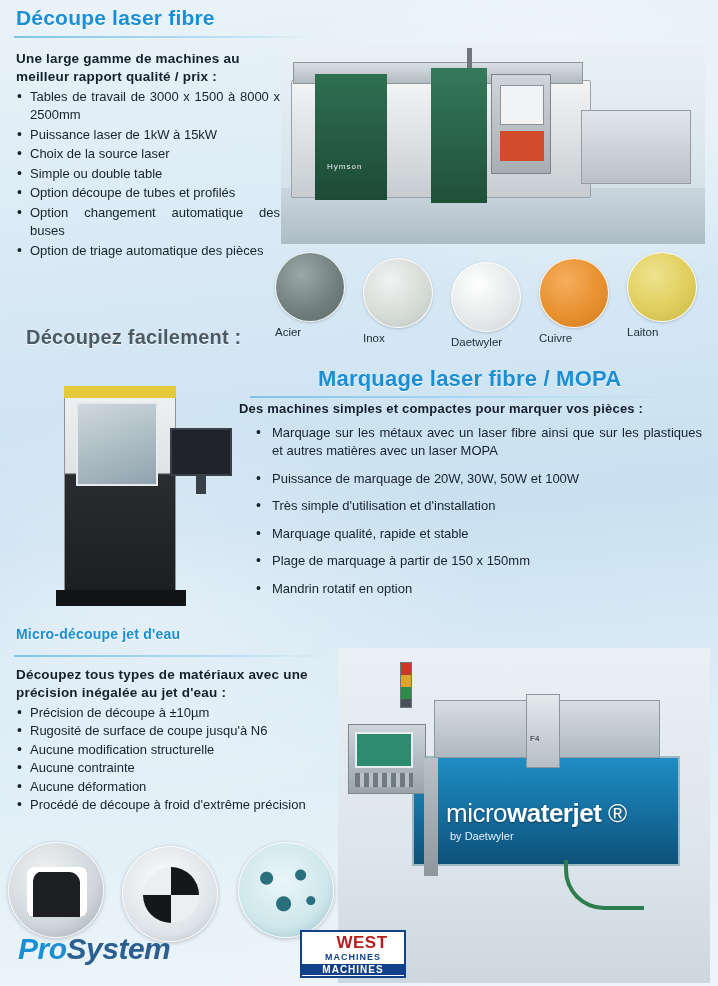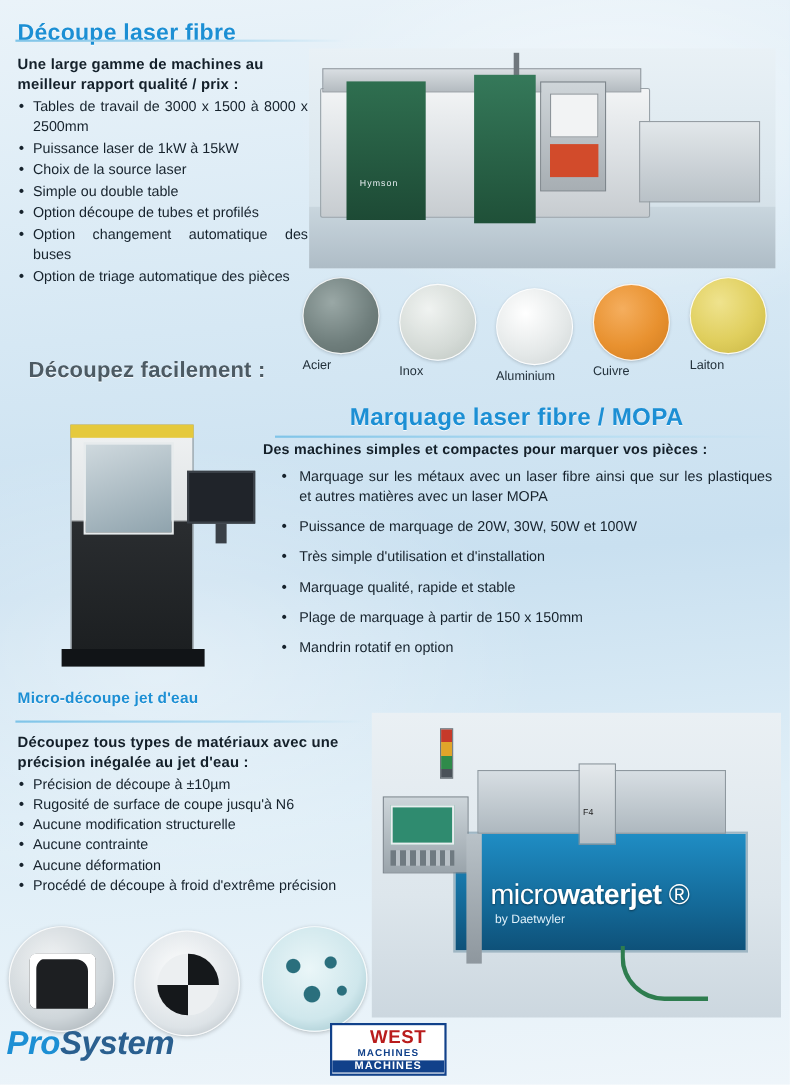--- a/index.html
+++ b/index.html
@@ -57,21 +57,21 @@
     margin-bottom: 1px;
     text-align: justify;
   }
   ul.bullets li::before {
     content: "•";
     position: absolute; left: 3px; top: -1px;
     font-size: 14px; color: #16222c;
   }
 
   
-  #sec1-title { left: 16px; top: 18px; }
+  #sec1-title { left: 16px; top: 6px; }
   #sec1-rule  { left: 14px; top: 36px; width: 300px; }
 
   #sec1-intro { left: 16px; top: 50px; width: 262px; }
   #sec1-list  { left: 14px; top: 88px; width: 266px; }
 
   .machine-photo {
     position: absolute;
     left: 281px; top: 44px; width: 424px; height: 200px;
     background: linear-gradient(180deg, #e9f1f6 0%, #dbe7ee 55%, #cdd9e1 100%);
     overflow: hidden;
@@ -181,21 +181,21 @@
   }
 
   
   #sec3-title { left: 16px; top: 626px; font-size: 14px; }
   #sec3-rule  { left: 14px; top: 655px; width: 318px; }
   #sec3-intro { left: 16px; top: 666px; width: 330px; }
   #sec3-list  { left: 14px; top: 704px; width: 340px; }
   #sec3-list li { margin-bottom: 0px; }
 
   .wj-photo {
-    position: absolute; left: 338px; top: 648px; width: 372px; height: 277px;
+    position: absolute; left: 338px; top: 648px; width: 372px; height: 335px;
     overflow: hidden;
     background: linear-gradient(180deg, #eaf0f4 0%, #dde6ec 60%, #ccd7df 100%);
   }
   .wj-tank {
     position: absolute; left: 74px; top: 108px; width: 268px; height: 110px;
     background: linear-gradient(180deg, #1f8dc4 0%, #146a99 60%, #0e5179 100%);
     border: 2px solid #9fb6c3;
   }
   .wj-gantry {
     position: absolute; left: 96px; top: 52px; width: 226px; height: 58px;
@@ -277,21 +277,21 @@
     content:""; position:absolute; left: 14px; top: 16px; width: 68px; height: 64px;
     background:
       radial-gradient(circle at 20% 30%, #2a6f7d 0 6px, transparent 7px),
       radial-gradient(circle at 70% 25%, #2a6f7d 0 5px, transparent 6px),
       radial-gradient(circle at 45% 70%, #2a6f7d 0 7px, transparent 8px),
       radial-gradient(circle at 85% 65%, #2a6f7d 0 4px, transparent 5px);
   }
 
   
   .footer-logo {
-    position: absolute; left: 6px; top: 932px;
+    position: absolute; left: 18px; top: 932px;
     font-size: 30px; font-weight: bold; color: #2a5f8f;
     font-style: italic; letter-spacing: -0.5px;
   }
   .footer-logo .accent { color: #1c8fd4; }
   .west-box {
     position: absolute; left: 300px; top: 930px;
     width: 106px; height: 48px;
     background: #ffffff;
     border: 2px solid #11418a;
     text-align: center;
@@ -349,21 +349,21 @@
     <div class="mat" style="left:0px;top:0px;">
       <div class="disc" style="background:radial-gradient(circle at 38% 32%, #9aa8a6, #6f7e7c 60%, #5d6b69 100%);"></div>
       <div class="cap">Acier</div>
     </div>
     <div class="mat" style="left:88px;top:6px;">
       <div class="disc" style="background:radial-gradient(circle at 38% 32%, #f0f3f1, #d4dad6 60%, #bcc4bf 100%);"></div>
       <div class="cap">Inox</div>
     </div>
     <div class="mat" style="left:176px;top:10px;">
       <div class="disc" style="background:radial-gradient(circle at 38% 32%, #ffffff, #e4e8e8 60%, #ced4d4 100%);"></div>
-      <div class="cap">Aluminium</div>
+      <div class="cap">Daetwyler</div>
     </div>
     <div class="mat" style="left:264px;top:6px;">
       <div class="disc" style="background:radial-gradient(circle at 38% 32%, #f5ae5e, #e8912f 55%, #cf7a1e 100%);"></div>
       <div class="cap">Cuivre</div>
     </div>
     <div class="mat" style="left:352px;top:0px;">
       <div class="disc" style="background:radial-gradient(circle at 38% 32%, #efe38e, #e0cf5e 55%, #c8b542 100%);"></div>
       <div class="cap">Laiton</div>
     </div>
   </div>

